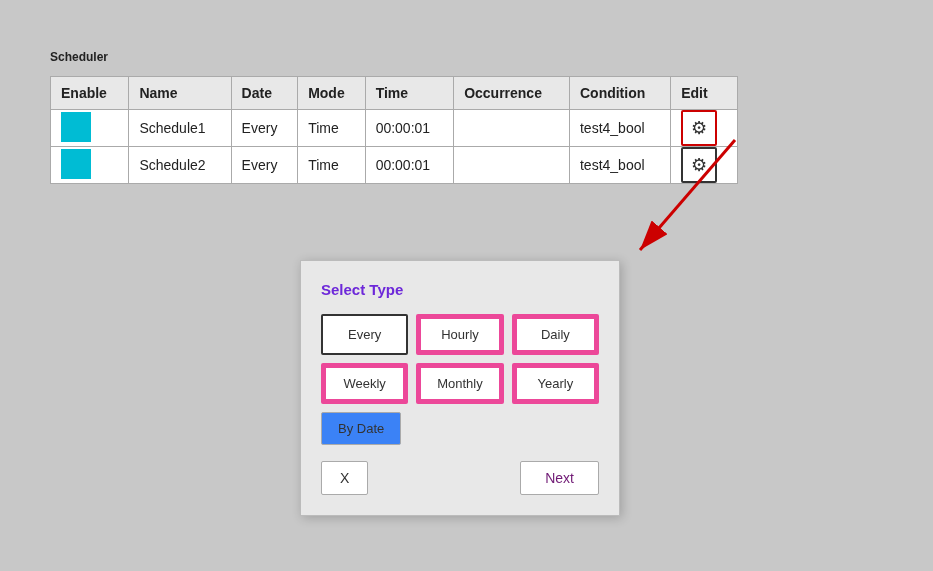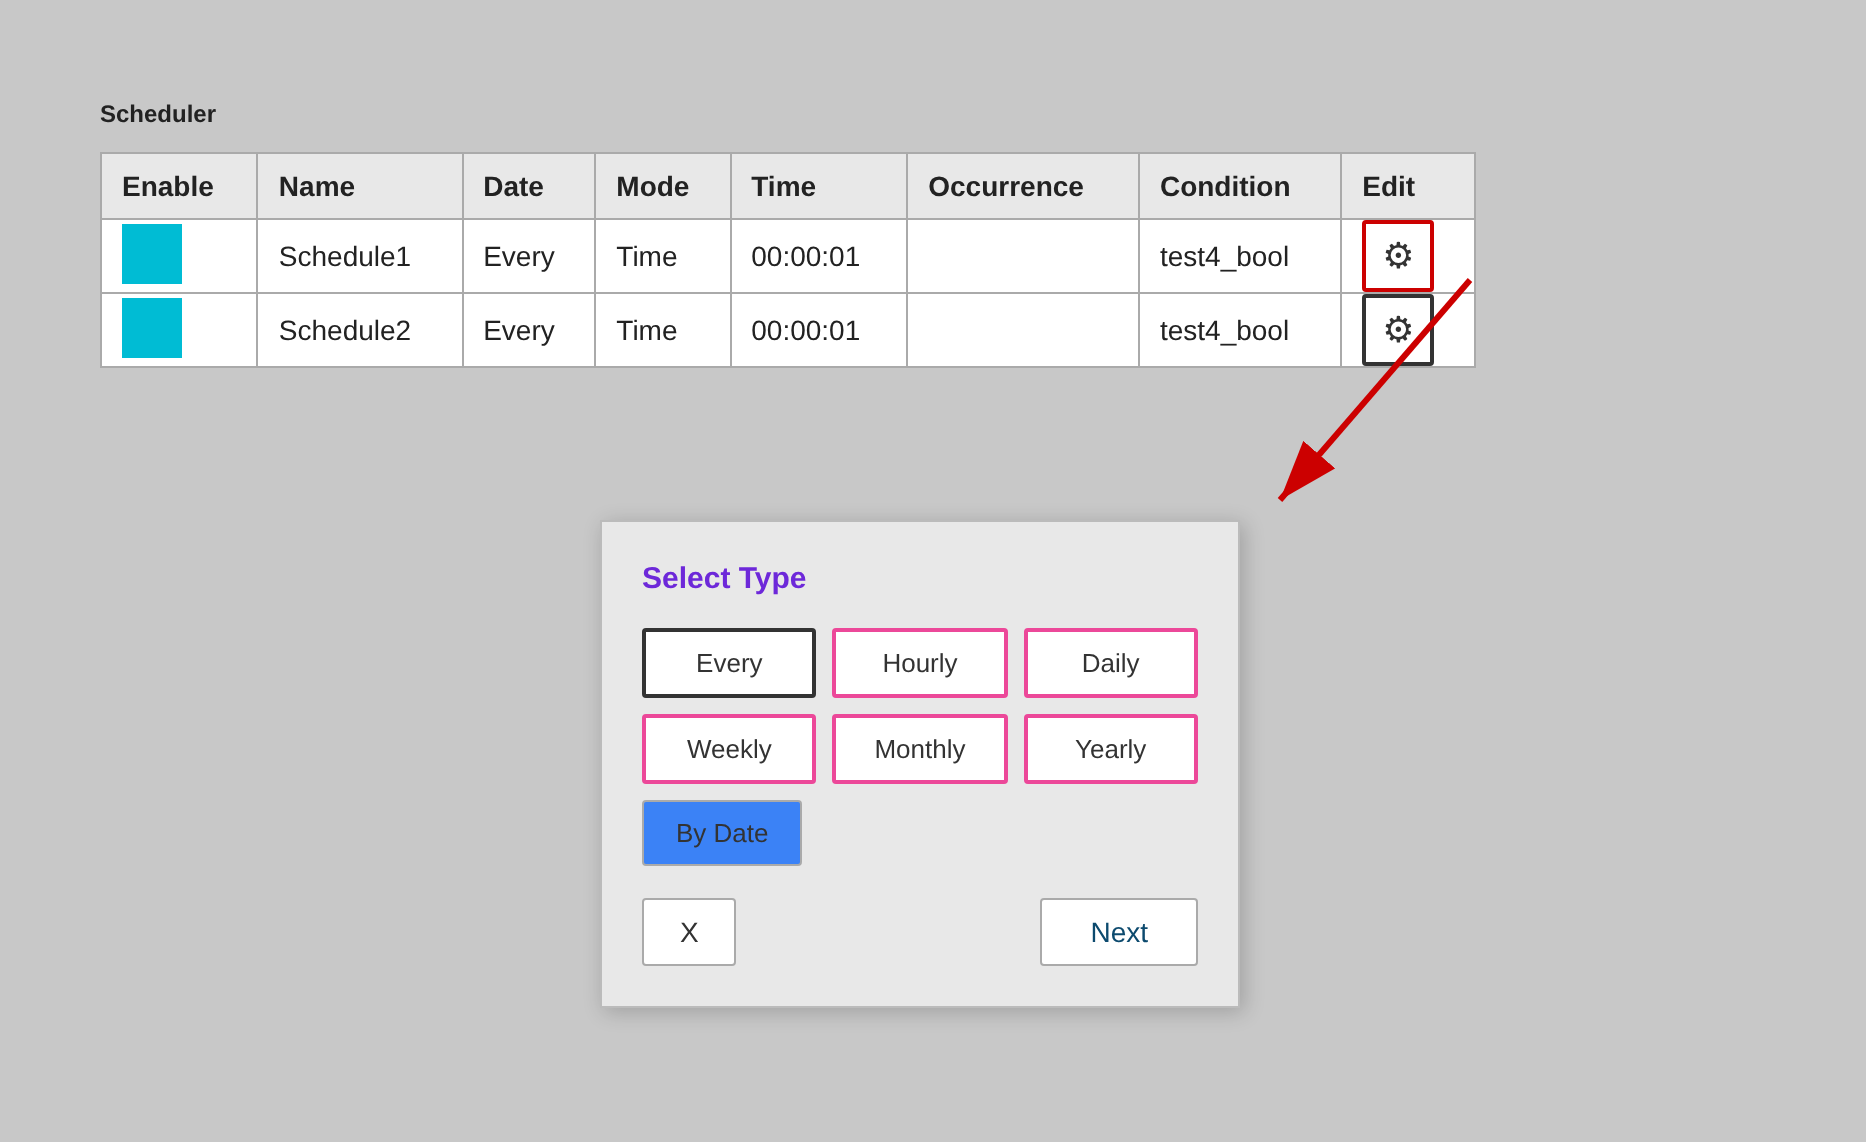--- a/index.html
+++ b/index.html
@@ -97,21 +97,21 @@
 
     .type-buttons-grid {
       display: grid;
       grid-template-columns: repeat(3, 1fr);
       gap: 8px;
       margin-bottom: 8px;
     }
 
     .type-btn {
       padding: 8px 4px;
-      border: 2px solid #ec4899;
+      border: 5px solid #ec4899;
       background: white;
       cursor: pointer;
       font-size: 13px;
       color: #333;
       text-align: center;
       border-radius: 2px;
     }
 
     .type-btn.selected {
       border: 2px solid #333;
@@ -150,21 +150,21 @@
       color: #333;
       border-radius: 2px;
     }
 
     .btn-next {
       padding: 8px 24px;
       background: white;
       border: 1px solid #aaa;
       cursor: pointer;
       font-size: 14px;
-      color: #0c4a6e;
+      color: #701a75;
       border-radius: 2px;
     }
 
     
     .red-arrow {
       position: absolute;
       top: 130px;
       left: 580px;
       pointer-events: none;
     }

